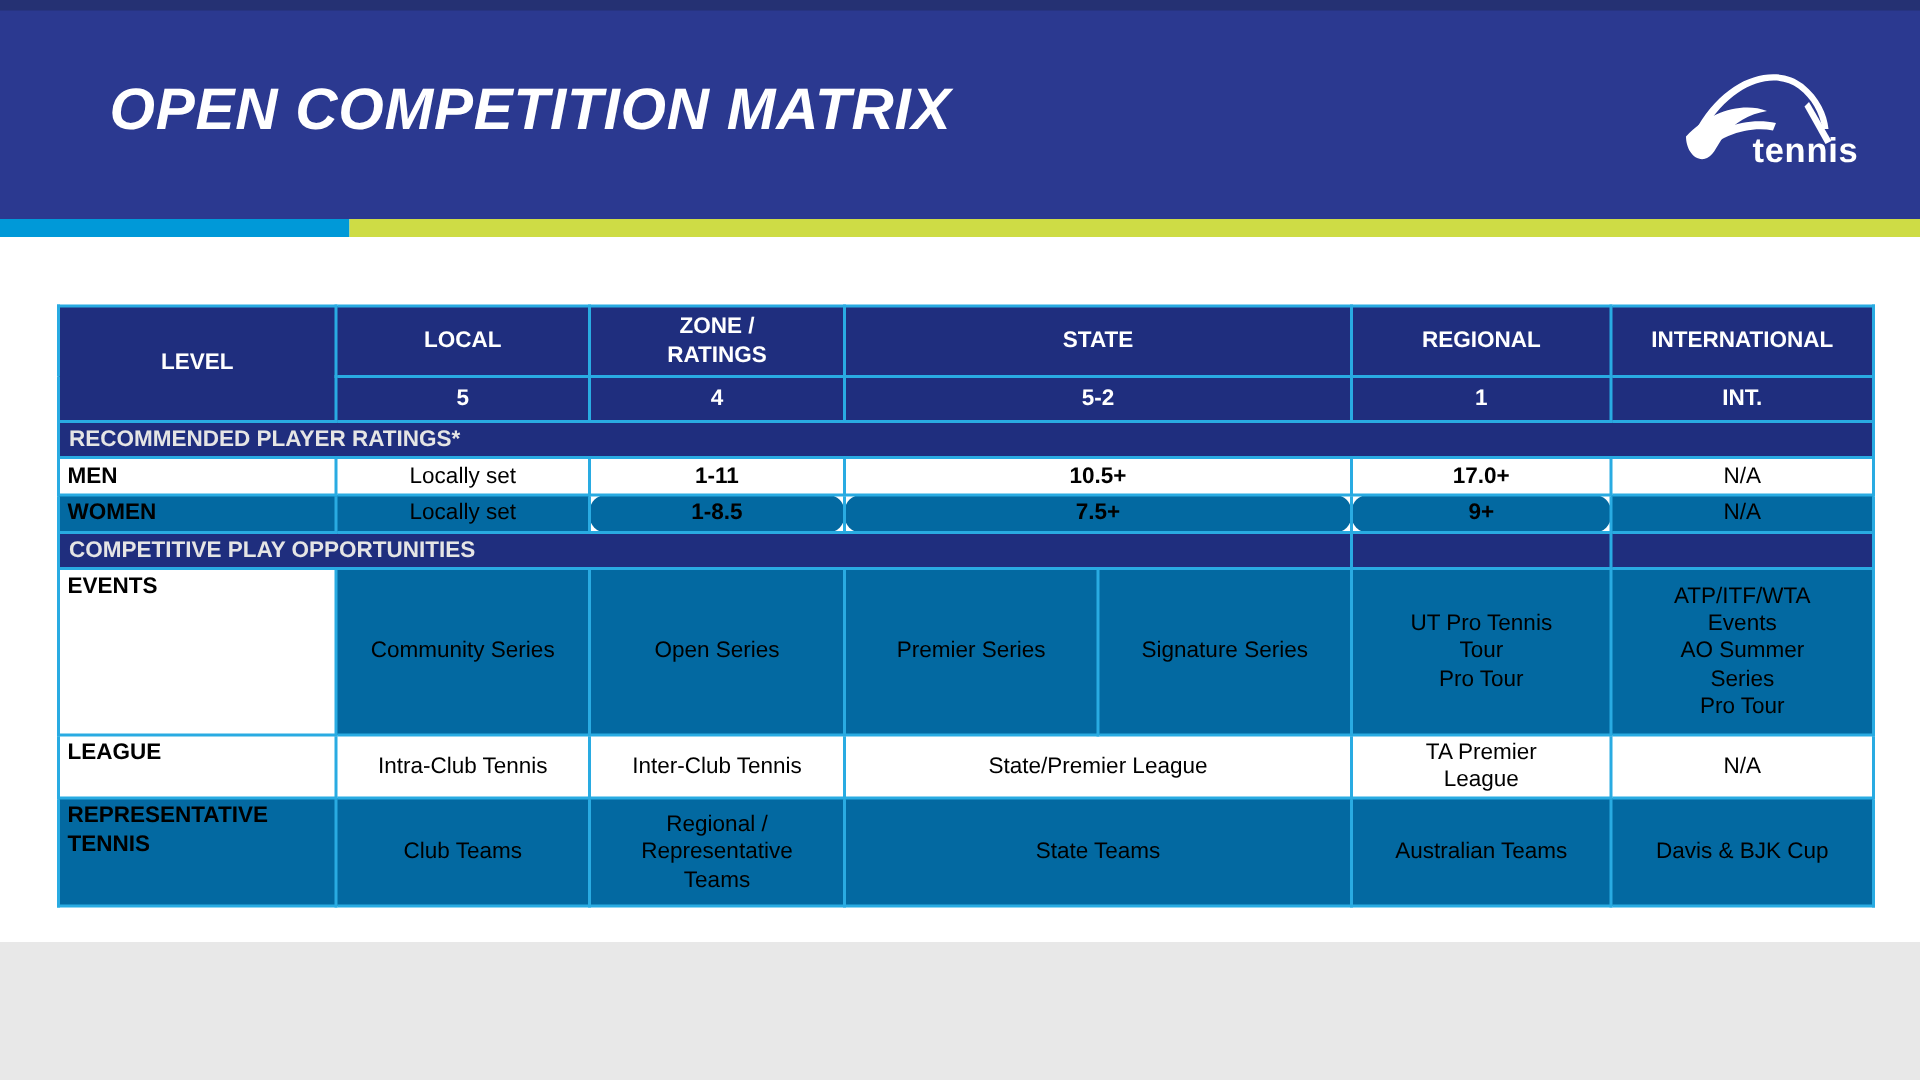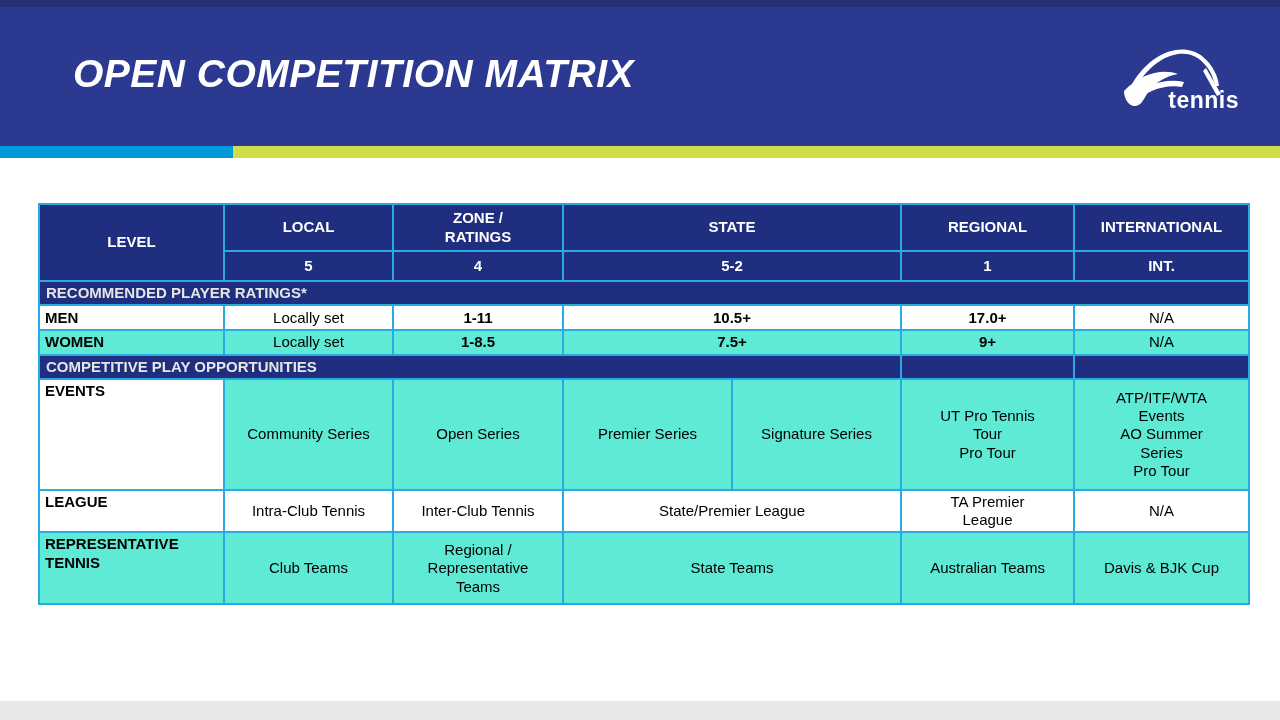--- a/index.html
+++ b/index.html
@@ -1,20 +1,20 @@
 <!DOCTYPE html>
 <html><head>
 <meta charset="utf-8">
 <style>
   * { margin: 0; padding: 0; box-sizing: border-box; }
   html, body { background: #e8e8e8; }
   .slide {
     position: relative;
     width: 1280px;
-    height: 701px;
+    height: 628px;
     background: #ffffff;
     font-family: "Liberation Sans", sans-serif;
     overflow: hidden;
   }
   
   .banner {
     position: absolute;
     top: 0; left: 0;
     width: 1280px; height: 146px;
     background: #2B3990;
@@ -87,29 +87,29 @@
     font-weight: bold;
   }
   .matrix td.band {
     background: #1F2E7E;
     color: #e5e5e5;
     font-weight: bold;
     text-align: left;
     padding-left: 6px;
   }
   .matrix td.navy-empty { background: #1F2E7E; }
-  .matrix td.lb { background: #5eead4; }
+  .matrix td.lb { background: #0369a1; }
   .matrix td.label {
     text-align: left;
     font-weight: bold;
     font-size: 15px;
     padding-left: 5px;
   }
   .matrix td.top { vertical-align: top; }
-  .matrix td.bold { font-weight: bold; }
+  .matrix td.bold { font-weight: bold; border-radius: 11px; }
 </style>
 </head>
 <body>
 
 <div class="slide">
 
   <div class="banner">
     <div class="banner-top-edge"></div>
     <div class="slide-title">OPEN COMPETITION MATRIX</div>
     <div class="logo">

